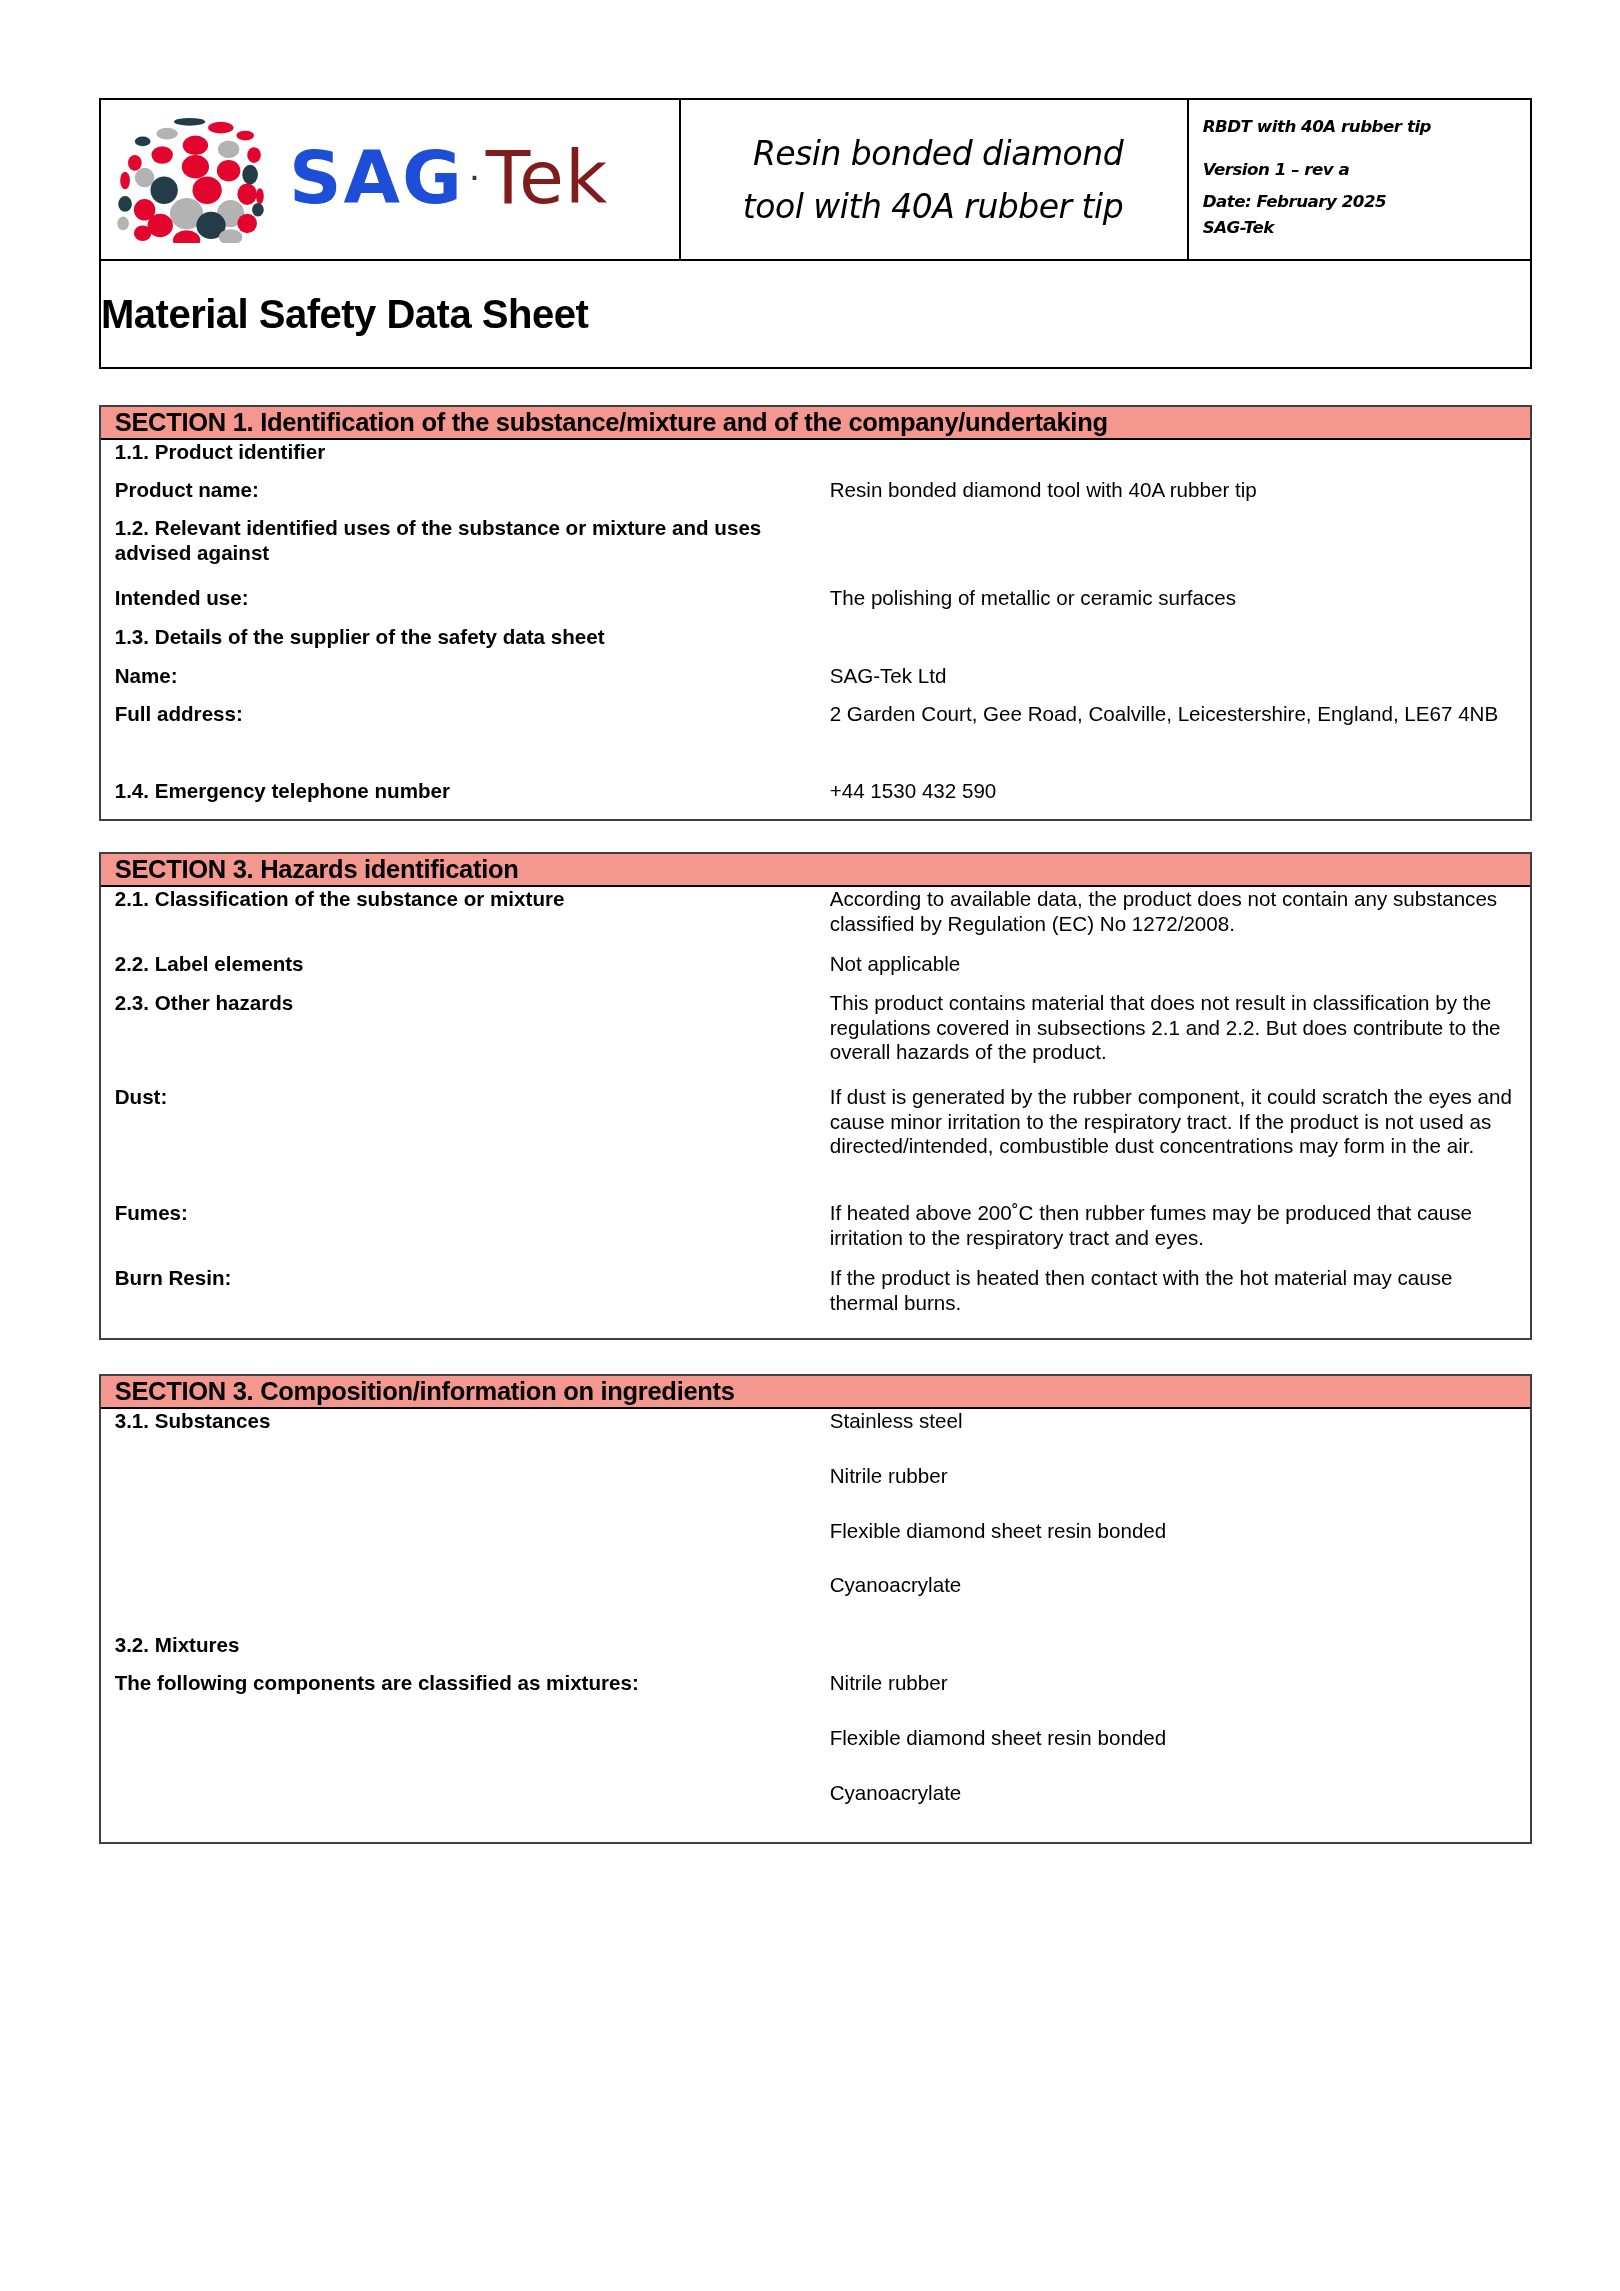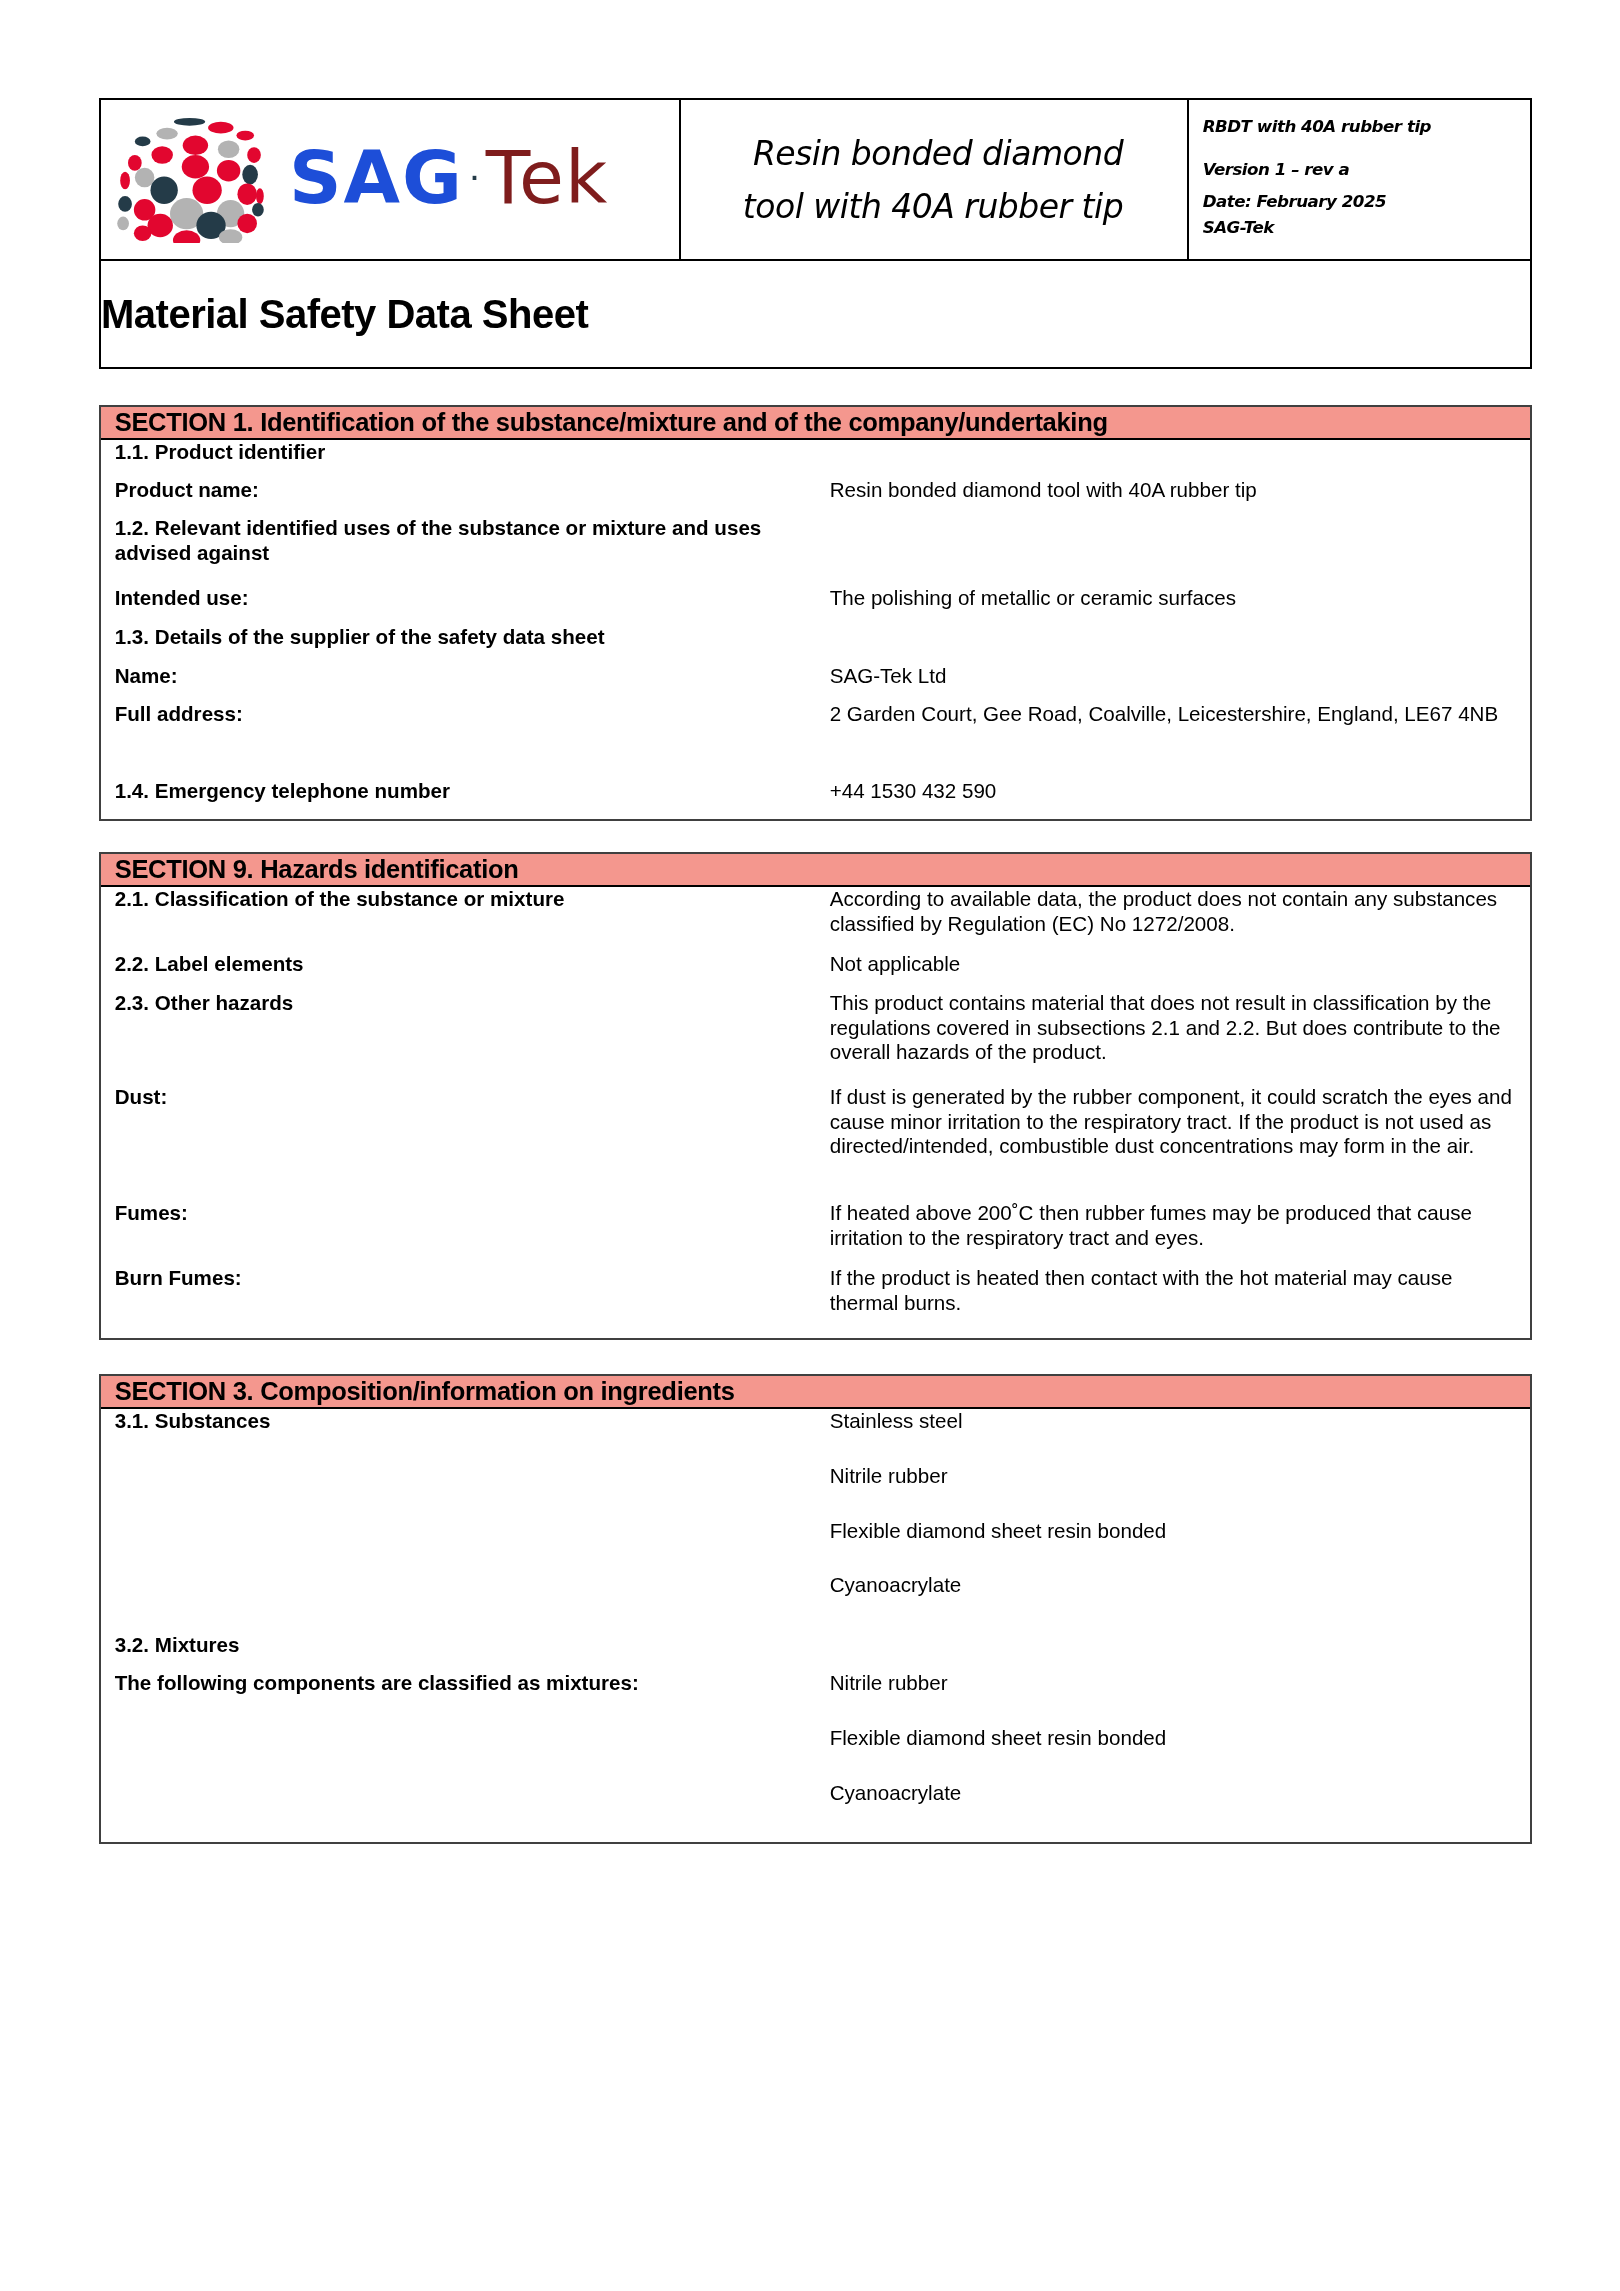--- a/index.html
+++ b/index.html
@@ -117,21 +117,21 @@
     <div class="lbl">Full address:</div>
     <div class="val">2 Garden Court, Gee Road, Coalville, Leicestershire, England, LE67 4NB</div>
   </div>
   <div class="row" style="top:372px;">
     <div class="lbl">1.4. Emergency telephone number</div>
     <div class="val">+44 1530 432 590</div>
   </div>
 </div>
 
 <div class="section" style="top:852px; height:488px;">
-  <div class="sec-head">SECTION 9. Hazards identification</div>
+  <div class="sec-head">SECTION 3. Hazards identification</div>
   <div class="row" style="top:33px;">
     <div class="lbl">2.1. Classification of the substance or mixture</div>
     <div class="val" style="width:676px;">According to available data, the product does not contain any substances classified by Regulation (EC) No 1272/2008.</div>
   </div>
   <div class="row" style="top:98px;">
     <div class="lbl">2.2. Label elements</div>
     <div class="val">Not applicable</div>
   </div>
   <div class="row" style="top:137px;">
     <div class="lbl">2.3. Other hazards</div>
@@ -139,21 +139,21 @@
   </div>
   <div class="row" style="top:231px;">
     <div class="lbl">Dust:</div>
     <div class="val" style="width:701px;">If dust is generated by the rubber component, it could scratch the eyes and cause minor irritation to the respiratory tract. If the product is not used as directed/intended, combustible dust concentrations may form in the air.</div>
   </div>
   <div class="row" style="top:347px;">
     <div class="lbl">Fumes:</div>
     <div class="val" style="width:701px;">If heated above 200˚C then rubber fumes may be produced that cause irritation to the respiratory tract and eyes.</div>
   </div>
   <div class="row" style="top:412px;">
-    <div class="lbl">Burn Fumes:</div>
+    <div class="lbl">Burn Resin:</div>
     <div class="val" style="width:686px;">If the product is heated then contact with the hot material may cause thermal burns.</div>
   </div>
 </div>
 
 <div class="section" style="top:1374px; height:470px;">
   <div class="sec-head">SECTION 3. Composition/information on ingredients</div>
   <div class="row" style="top:33px;">
     <div class="lbl">3.1. Substances</div>
     <div class="val">Stainless steel</div>
   </div>

